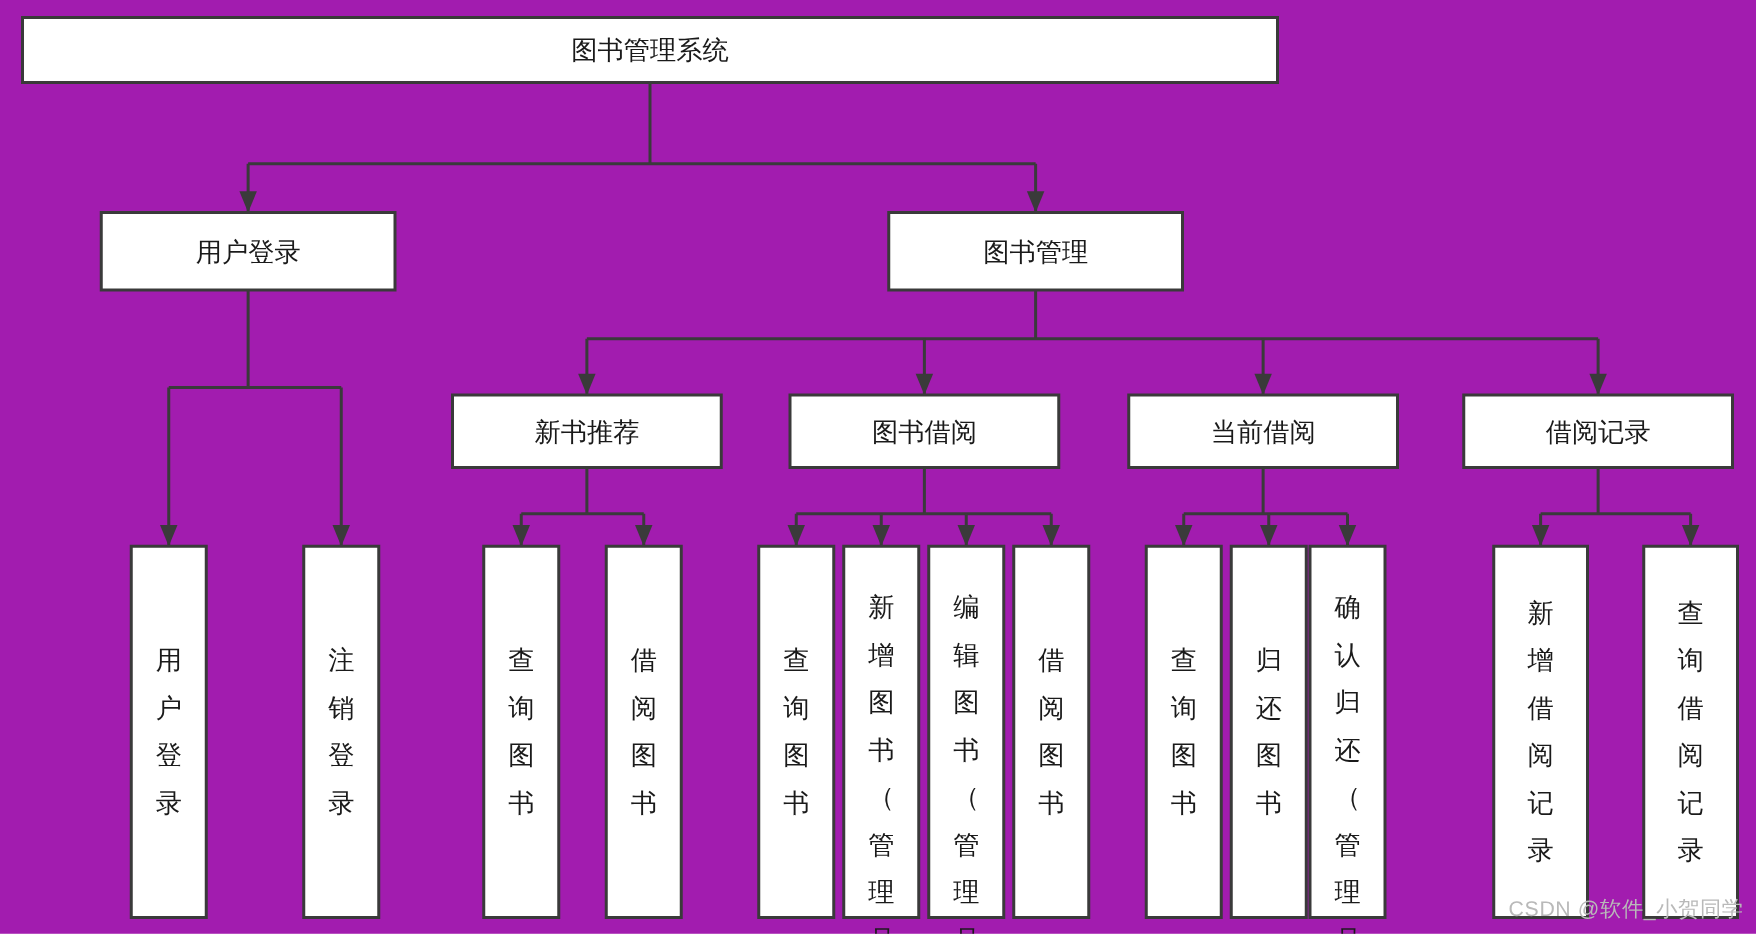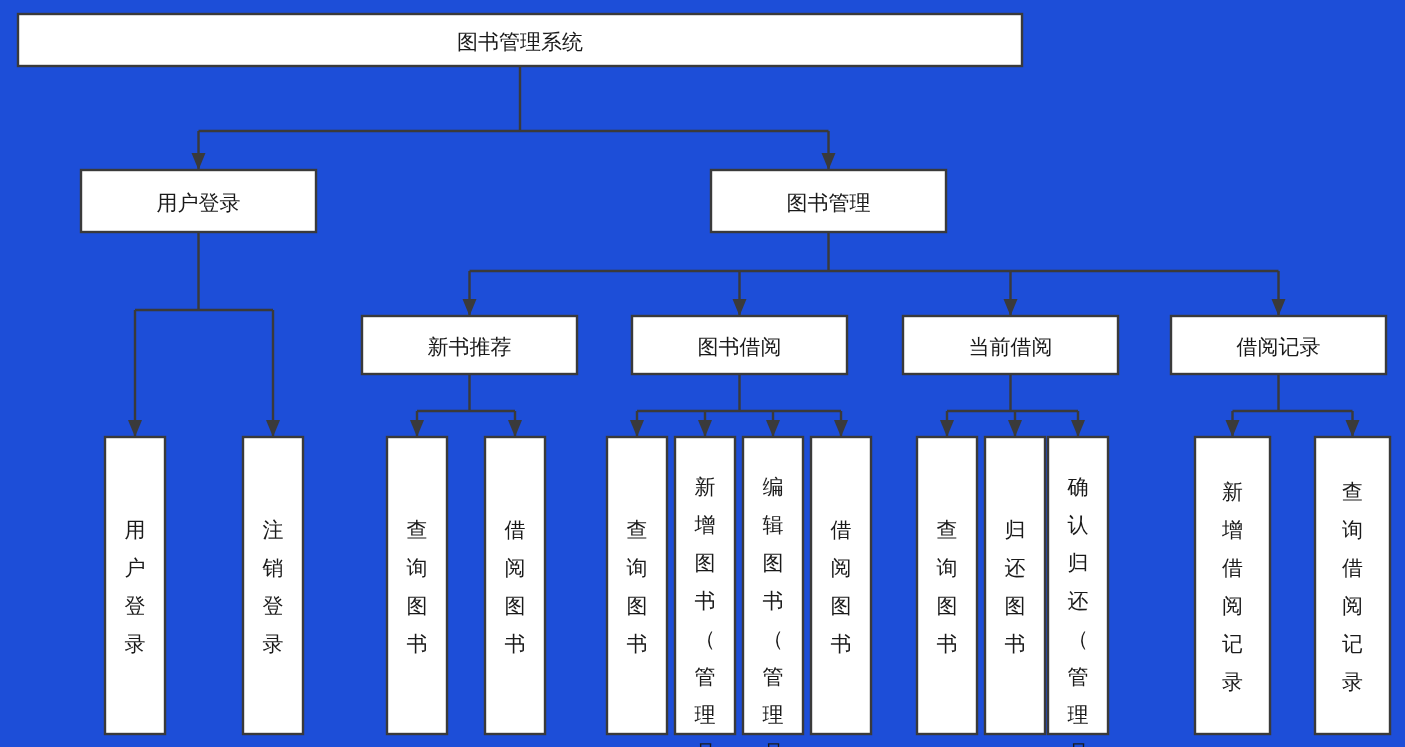--- a/index.html
+++ b/index.html
@@ -10,21 +10,21 @@
   body {
     width: 1405px;
     height: 747px;
     font-family: "Liberation Sans", "DejaVu Sans", sans-serif;
     overflow: hidden;
   }
   #diagram-root {
     position: relative;
     width: 1405px;
     height: 747px;
-    background: #1d4ed8;
+    background: #a21caf;
   }
   svg#flow-svg {
     position: absolute;
     top: 0;
     left: 0;
     width: 1405px;
     height: 747px;
   }
   .node-box {
     fill: #ffffff;
@@ -204,13 +204,14 @@
         <g>
           <rect x="1195" y="437" width="75" height="297" class="node-box"></rect>
           <text x="1232.5" y="490.5" class="node-label-v"><tspan x="1232.5" dy="0">新</tspan><tspan x="1232.5" dy="38">增</tspan><tspan x="1232.5" dy="38">借</tspan><tspan x="1232.5" dy="38">阅</tspan><tspan x="1232.5" dy="38">记</tspan><tspan x="1232.5" dy="38">录</tspan></text>
         </g>
         <g>
           <rect x="1315" y="437" width="75" height="297" class="node-box"></rect>
           <text x="1352.5" y="490.5" class="node-label-v"><tspan x="1352.5" dy="0">查</tspan><tspan x="1352.5" dy="38">询</tspan><tspan x="1352.5" dy="38">借</tspan><tspan x="1352.5" dy="38">阅</tspan><tspan x="1352.5" dy="38">记</tspan><tspan x="1352.5" dy="38">录</tspan></text>
         </g>
       </g>
   </svg>
+  <div class="watermark">CSDN @软件_小贺同学</div>
 </div>
 
 </body></html>

